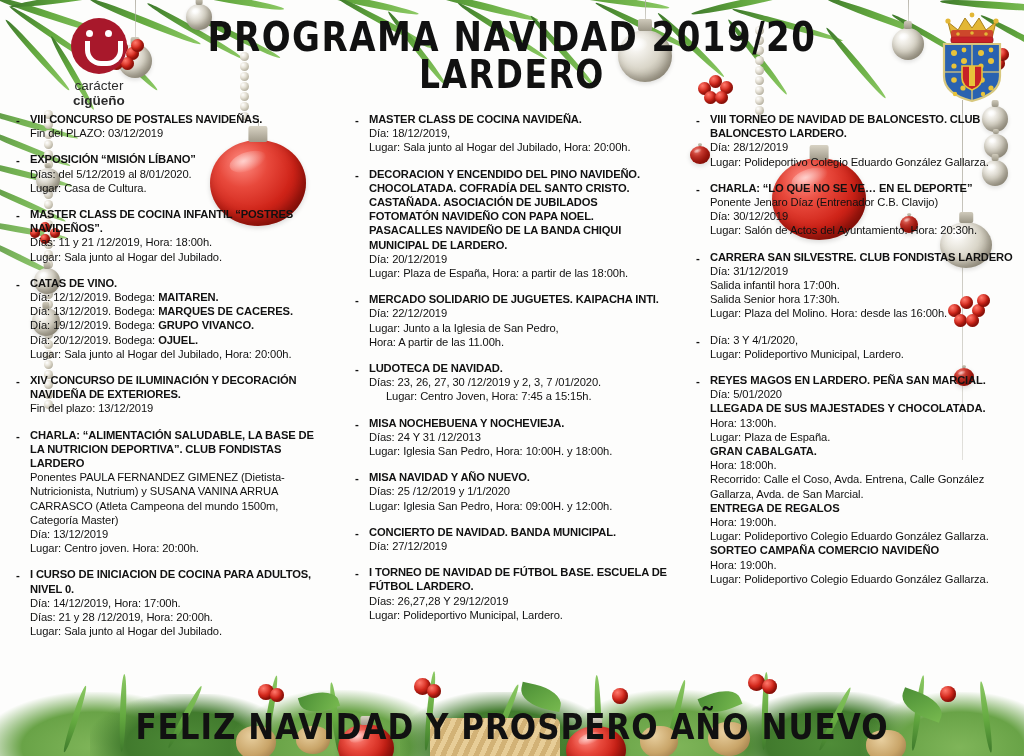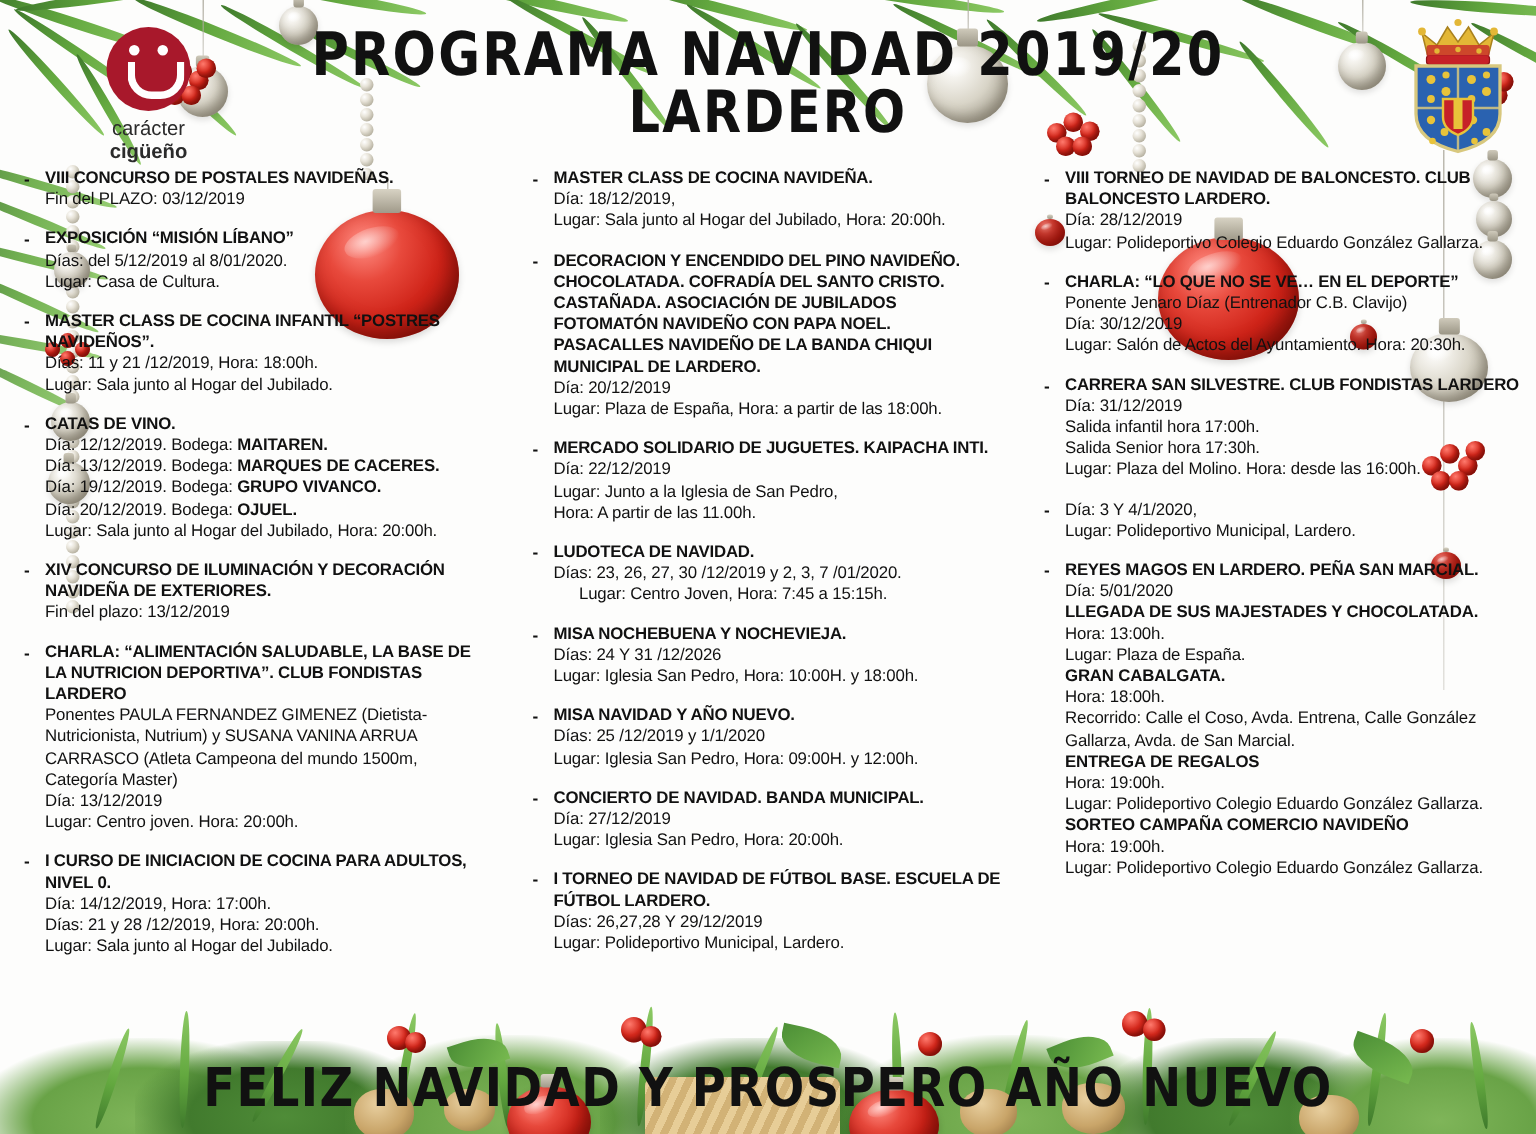--- a/index.html
+++ b/index.html
@@ -624,38 +624,37 @@
           <div class="ebody">
             <div class="etitle">LUDOTECA DE NAVIDAD.</div>
             <div class="eline">Días: 23, 26, 27, 30 /12/2019 y 2, 3, 7 /01/2020.</div>
             <div class="eline indent"> Lugar: Centro Joven, Hora: 7:45 a 15:15h.</div>
           </div>
         </div>
         <div class="entry">
           <div class="bullet">-</div>
           <div class="ebody">
             <div class="etitle">MISA NOCHEBUENA Y NOCHEVIEJA.</div>
-            <div class="eline">Días: 24 Y 31 /12/2026</div>
+            <div class="eline">Días: 24 Y 31 /12/2013</div>
             <div class="eline">Lugar: Iglesia San Pedro, Hora: 10:00H. y 18:00h.</div>
           </div>
         </div>
         <div class="entry">
           <div class="bullet">-</div>
           <div class="ebody">
             <div class="etitle">MISA NAVIDAD Y AÑO NUEVO.</div>
             <div class="eline">Días: 25 /12/2019 y 1/1/2020</div>
             <div class="eline">Lugar: Iglesia San Pedro, Hora: 09:00H. y 12:00h.</div>
           </div>
         </div>
         <div class="entry">
           <div class="bullet">-</div>
           <div class="ebody">
             <div class="etitle">CONCIERTO DE NAVIDAD. BANDA MUNICIPAL.</div>
             <div class="eline">Día: 27/12/2019</div>
-            <div class="eline">Lugar: Iglesia San Pedro, Hora: 20:00h.</div>
           </div>
         </div>
         <div class="entry">
           <div class="bullet">-</div>
           <div class="ebody">
             <div class="etitle">I TORNEO DE NAVIDAD DE FÚTBOL BASE. ESCUELA DE FÚTBOL LARDERO.</div>
             <div class="eline">Días: 26,27,28 Y 29/12/2019</div>
             <div class="eline">Lugar: Polideportivo Municipal, Lardero.</div>
           </div>
         </div>

